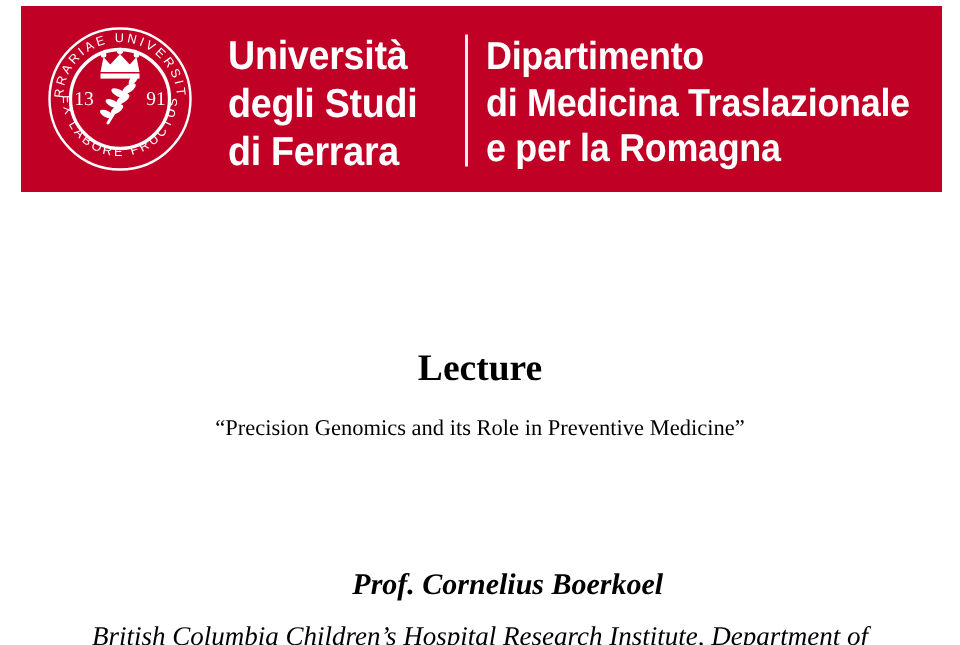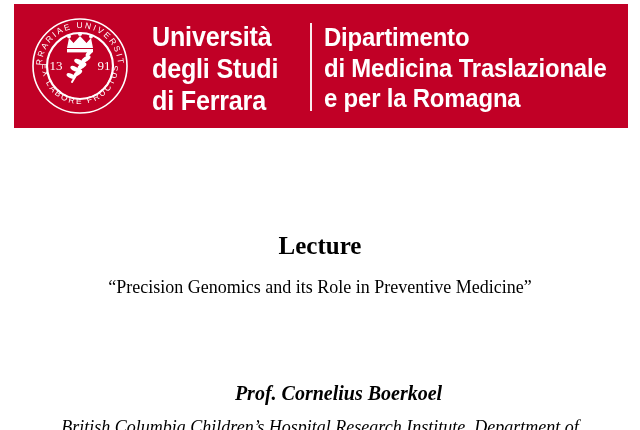--- a/index.html
+++ b/index.html
@@ -83,21 +83,21 @@
   #lecture-heading {
     margin: 0;
     padding-top: 104px;
     font-size: 25px;
     font-weight: bold;
     line-height: 1.1;
   }
   #lecture-title {
     margin: 0;
     padding-top: 17px;
-    font-size: 18px;
+    font-size: 15px;
     font-weight: normal;
     line-height: 1.2;
   }
   #speaker-name {
     margin: 0;
     padding-top: 84px;
     font-size: 20px;
     font-weight: bold;
     font-style: italic;
     line-height: 1.15;

